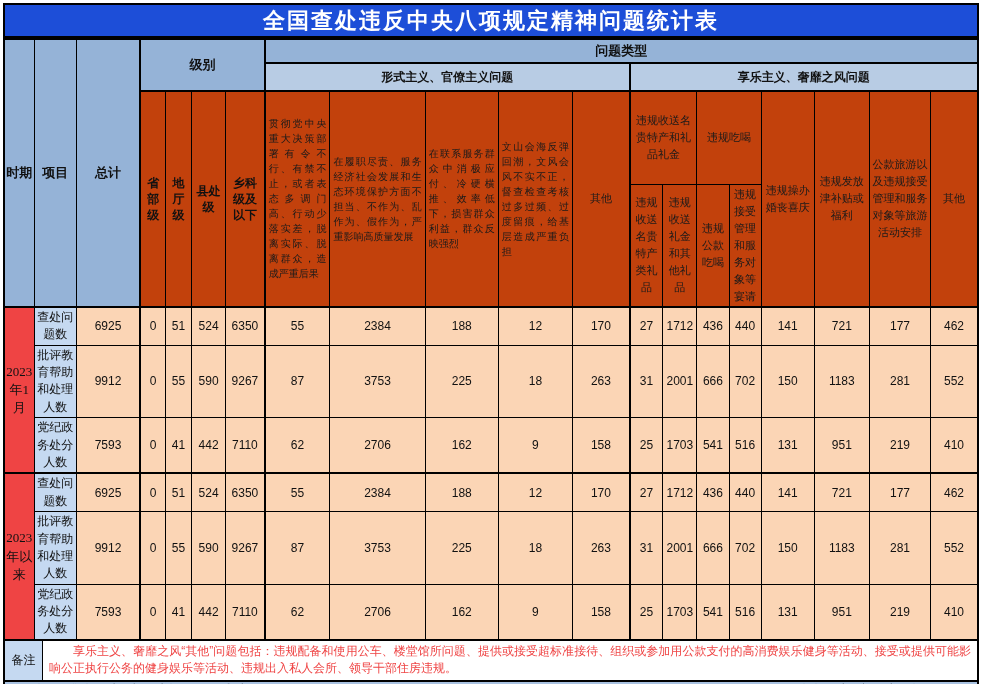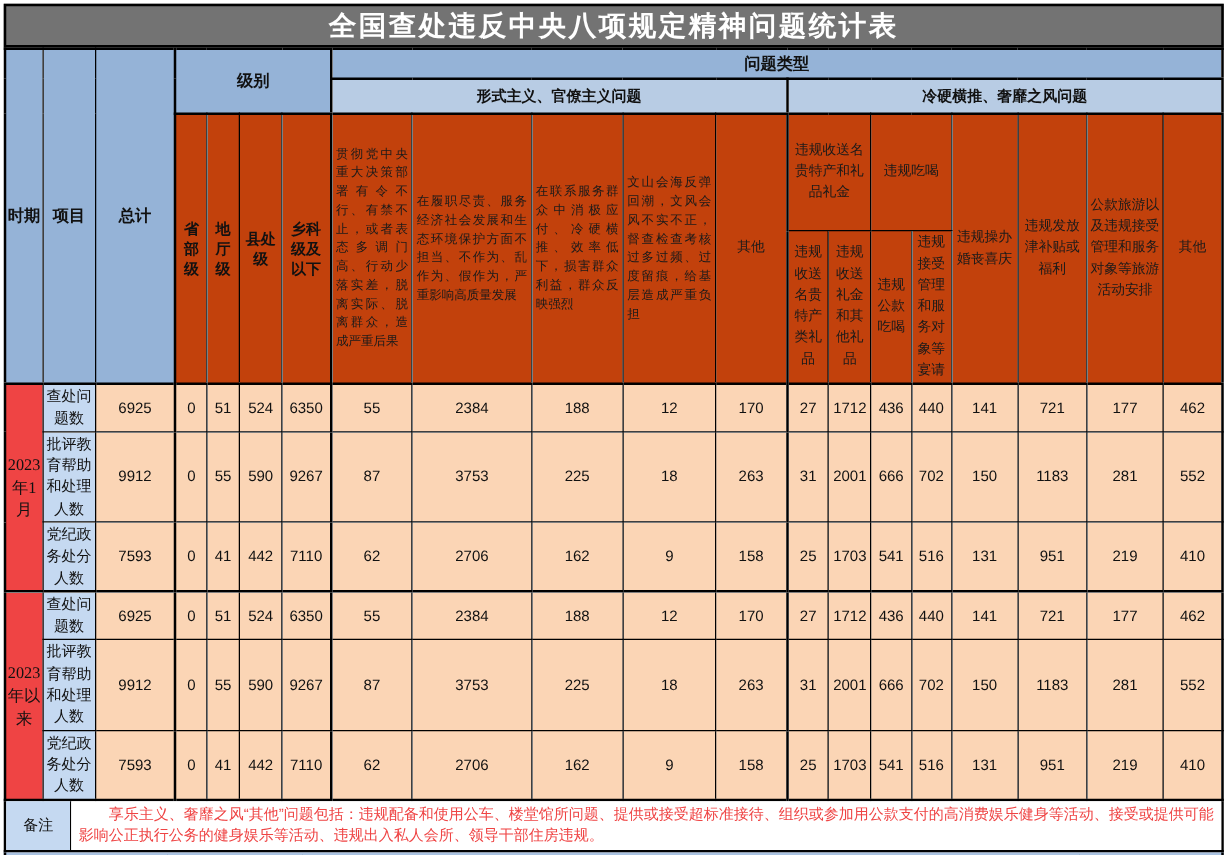--- a/index.html
+++ b/index.html
@@ -1,19 +1,19 @@
 <!DOCTYPE html>
 <html><head>
 <meta charset="utf-8">
 <style>
   * { box-sizing: border-box; margin: 0; padding: 0; }
   html,body { width: 982px; background: #ffffff; font-family: "Liberation Sans", "DejaVu Sans", sans-serif; }
   .page { width: 982px; height: 684px; padding: 3px 3px 0 3px; overflow: hidden; background:#fff; }
   .title-bar {
-    height: 35px; background: #737373; border: 2px solid #000;
+    height: 35px; background: #1d4ed8; border: 2px solid #000;
     color: #fff; font-size: 22px; font-weight: bold; letter-spacing: 2px;
     display: flex; align-items: center; justify-content: center;
   }
   table.main { border-collapse: collapse; table-layout: fixed; width: 976px; border: 2.5px solid #000; }
   th, td { border: 1px solid #000; padding: 1px; text-align: center; vertical-align: middle; overflow: hidden; font-weight: normal; color:#111; }
   tr.h1 { height: 24px; }  tr.h2 { height: 28px; }
   tr.h3 { height: 93px; }  tr.h4 { height: 116px; }
   tr.r-a { height: 36px; } tr.r-b { height: 72px; } tr.r-c { height: 54px; }
   tr.r-d { height: 34px; } tr.r-e { height: 70px; } tr.r-f { height: 54px; }
   .med  { background: #95B3D7; font-weight: bold; font-size: 13px; }
@@ -22,21 +22,21 @@
   .vert { font-weight: bold; font-size: 12px; line-height: 1.35; word-break: break-all; }
   .just { font-size: 10px; line-height: 1.5; text-align: justify; padding: 2px 3px; word-break: break-all; color:#1a1a1a; }
   .grp  { font-size: 11px; line-height: 1.55; word-break: break-all; color:#1a1a1a; }
   .num  { background: #FBD5B5; font-size: 12px; }
   .lab  { background: #C5D9F1; font-size: 12px; line-height: 1.45; word-break: break-all; margin-left: 47px; }
   .per  { background: #ef4444; font-size: 13px; line-height: 1.4; word-break: break-all; font-family: Liberation Serif, serif; }
   .bl2 { border-left: 2.5px solid #000; margin-top: 27px; }
   .bt2 { border-top: 2.5px solid #000; }
   .bb2 { border-bottom: 2.5px solid #000; }
   .note-row { display: flex; width: 976px; border: 2.5px solid #000; border-top: none; min-height: 37px; }
-  .note-label { width: 52px; background: #C5D9F1; border-right: 1px solid #000; display: flex; align-items: center; justify-content: center; font-size: 12px; color:#111; flex: none; }
+  .note-label { width: 38px; background: #C5D9F1; border-right: 1px solid #000; display: flex; align-items: center; justify-content: center; font-size: 12px; color:#111; flex: none; }
   .note-text { flex: 1; background: #fff; color: #ef4444; font-size: 12px; line-height: 1.45; padding: 2px 6px; text-indent: 2em; text-align: justify; }
   .footer-bar { width: 976px; height: 19px; background: #A9C2E1; border: 2px solid #000; border-top: none; display: flex; align-items: center; justify-content: space-between; font-size: 12px; font-weight: bold; color:#000; }
   .footer-bar .fl { padding-left: 4px; }
   .footer-bar .fr { padding-right: 4px; }
 </style>
 </head>
 <body>
 
 <div class="page">
 
@@ -70,21 +70,21 @@
         <tr class="h1">
       <th class="med" rowspan="4">时期</th>
       <th class="med" rowspan="4">项目</th>
       <th class="med" rowspan="4">总计</th>
       <th class="med bl2 bb2" colspan="4" rowspan="2">级别</th>
       <th class="med bl2 bb2" colspan="13">问题类型</th>
     </tr>
 
     <tr class="h2">
       <th class="sub bl2 bb2" colspan="5">形式主义、官僚主义问题</th>
-      <th class="sub bl2 bb2" colspan="8">冷硬横推、奢靡之风问题</th>
+      <th class="sub bl2 bb2" colspan="8">享乐主义、奢靡之风问题</th>
     </tr>
 
     <tr class="h3">
       <th class="lt vert bl2" rowspan="2">省部级</th>
       <th class="lt vert" rowspan="2">地厅级</th>
       <th class="lt vert" rowspan="2">县处级</th>
       <th class="lt vert" rowspan="2">乡科级及以下</th>
       <th class="lt just bl2" rowspan="2">贯彻党中央重大决策部署有令不行、有禁不止，或者表态多调门高、行动少落实差，脱离实际、脱离群众，造成严重后果</th>
       <th class="lt just" rowspan="2">在履职尽责、服务经济社会发展和生态环境保护方面不担当、不作为、乱作为、假作为，严重影响高质量发展</th>
       <th class="lt just" rowspan="2">在联系服务群众中消极应付、冷硬横推、效率低下，损害群众利益，群众反映强烈</th>

